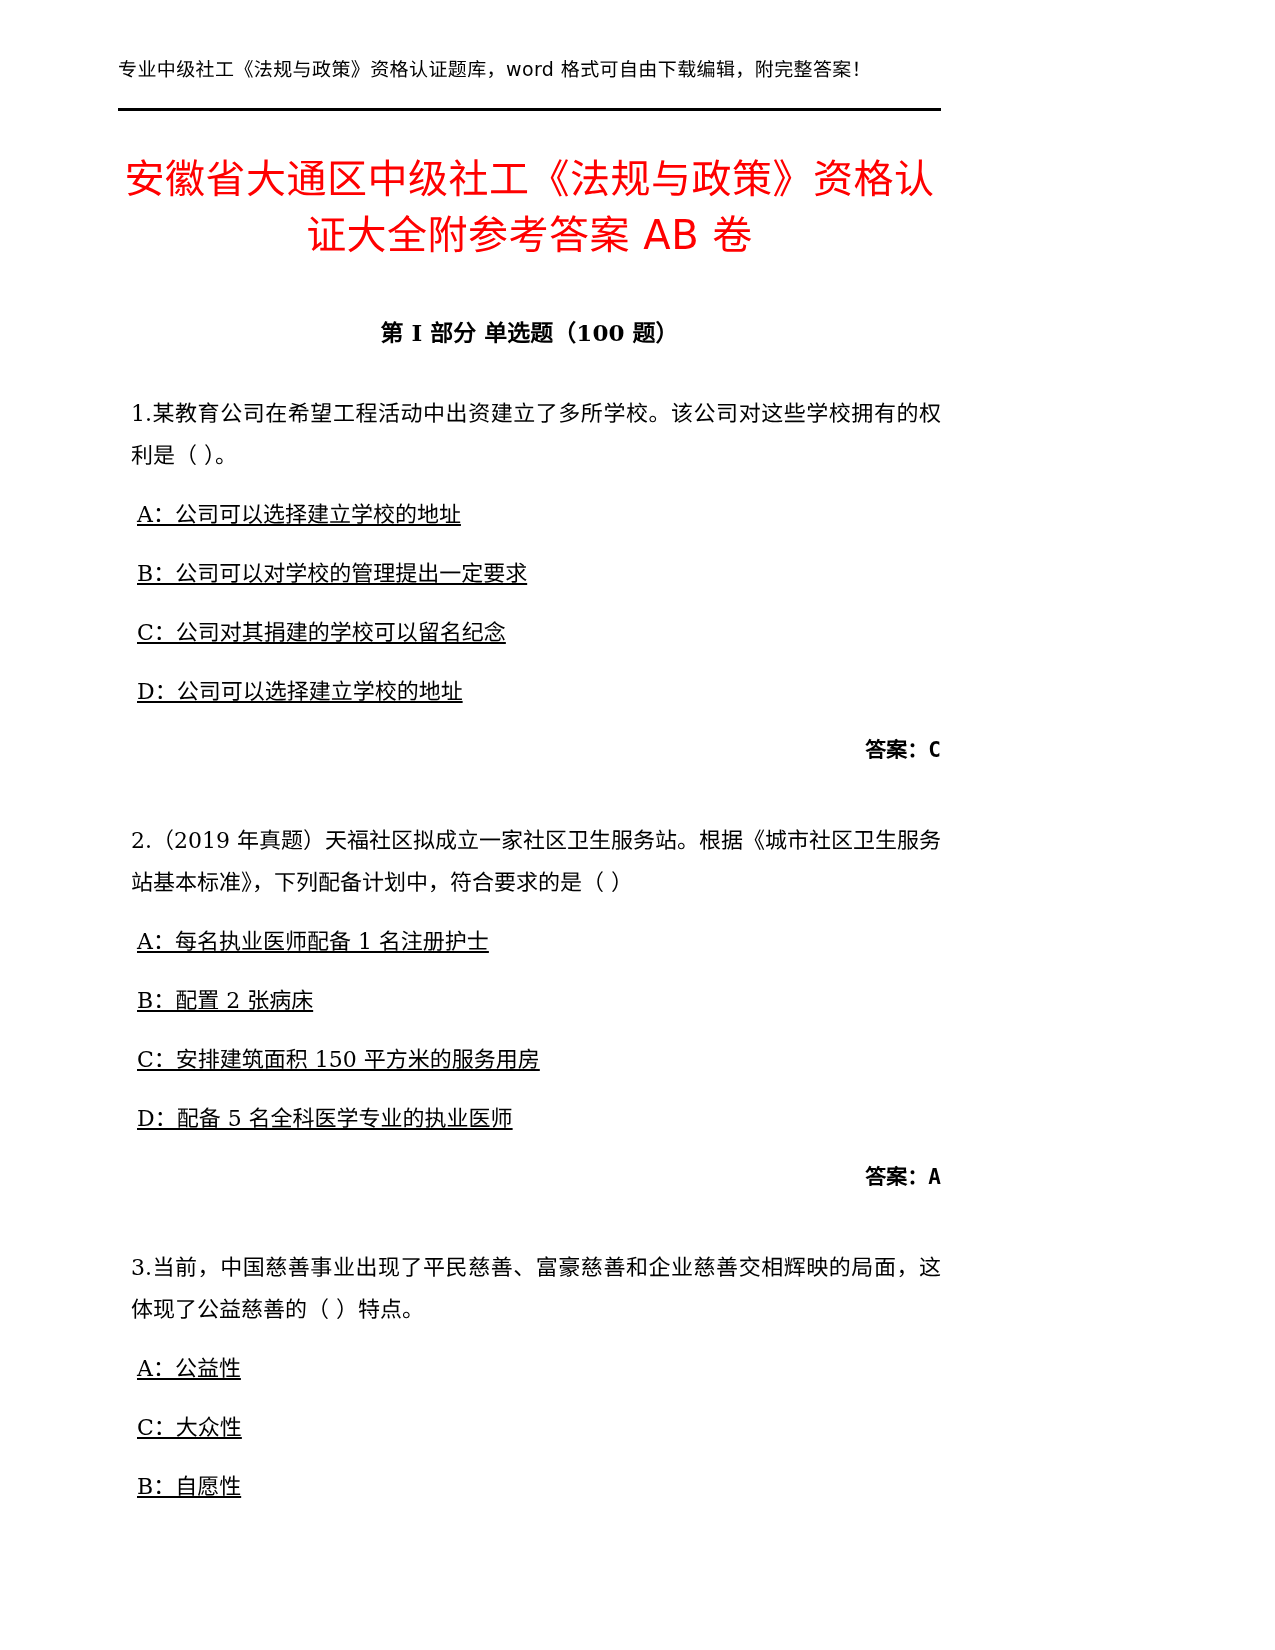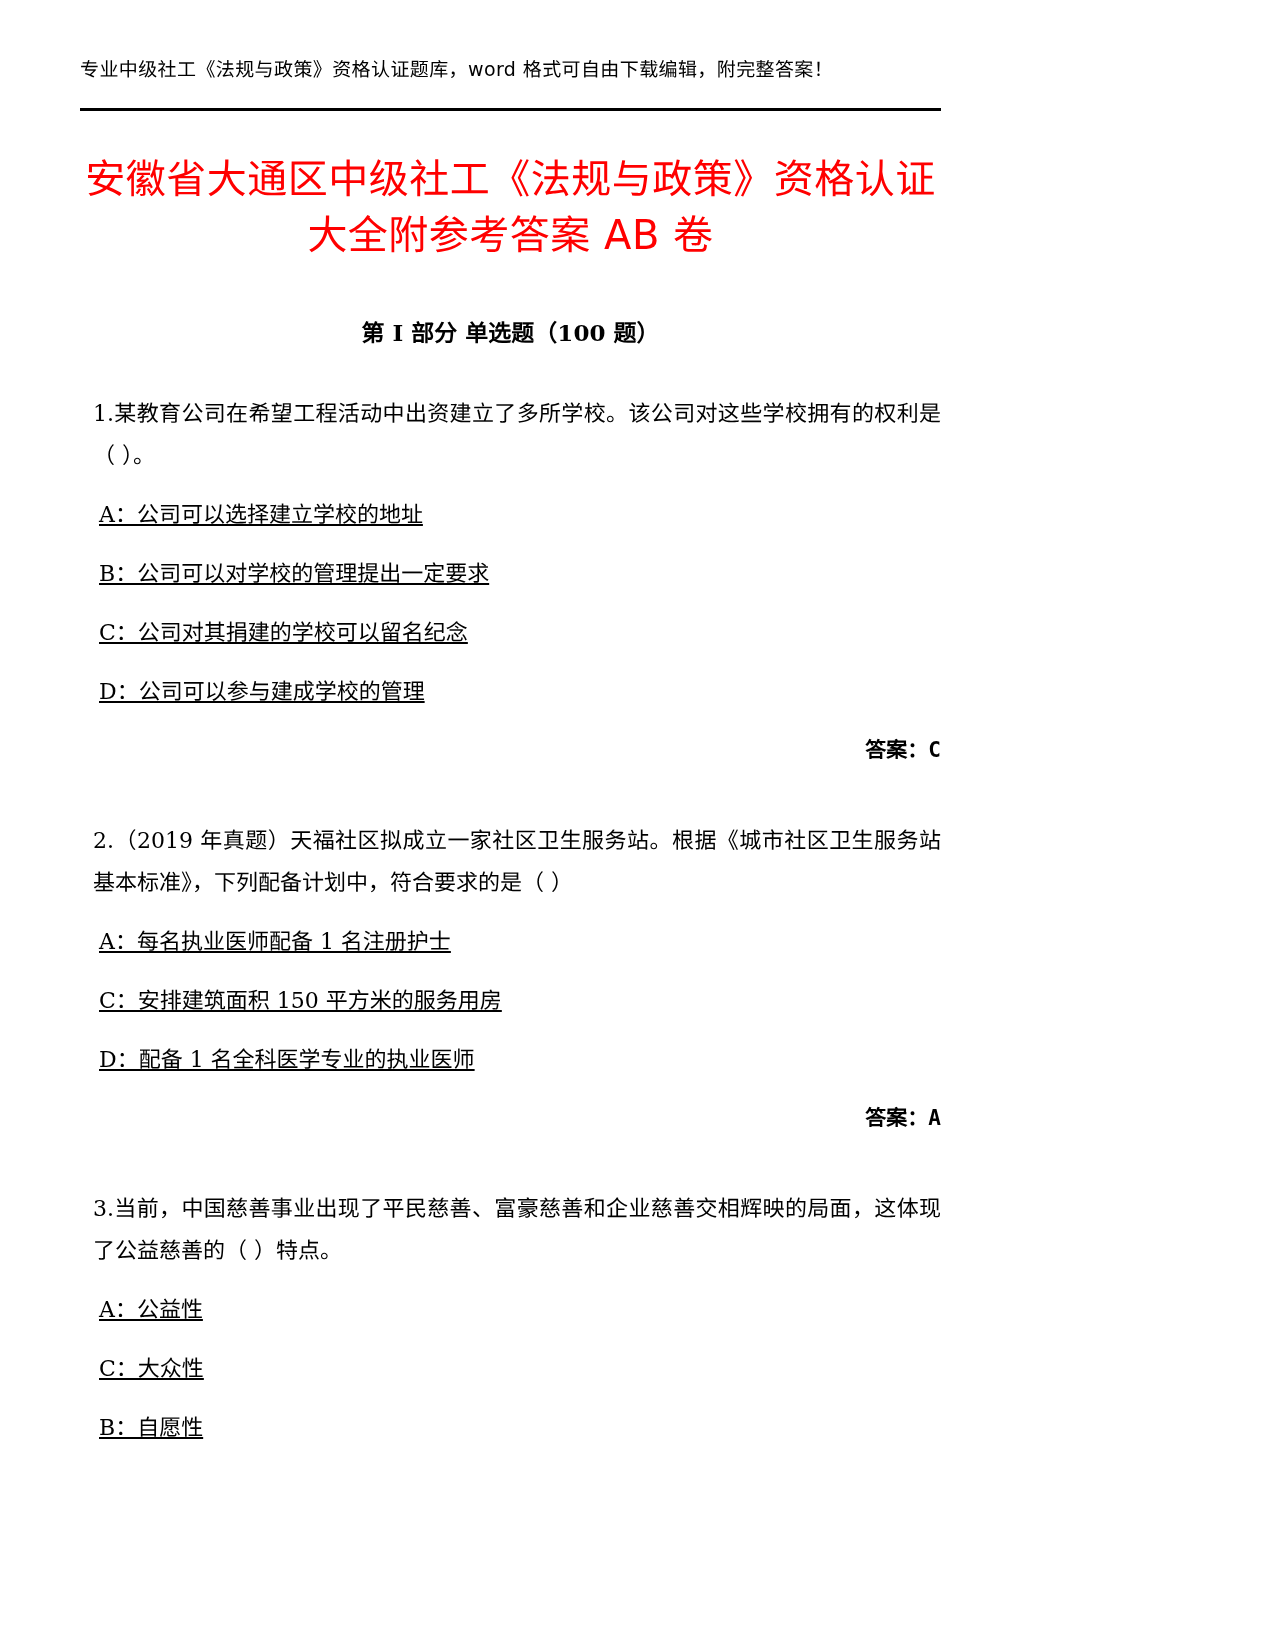--- a/index.html
+++ b/index.html
@@ -11,21 +11,21 @@
     width: 1275px;
     height: 1650px;
     font-family: "DejaVu Serif", "Liberation Serif", serif;
     color: #000000;
     position: relative;
   }
   .page {
     width: 1111px;
     height: 1650px;
     box-sizing: border-box;
-    padding: 52px 170px 0 80px;
+    padding: 52px 170px 0 118px;
     position: relative;
   }
   .header-note {
     font-family: "DejaVu Sans", "Liberation Sans", sans-serif;
     font-size: 19px;
     line-height: 34px;
     letter-spacing: 0.4px;
     color: #000;
     margin: 0 0 22px 0;
     text-align: justify;
@@ -94,31 +94,32 @@
 
   <h1 class="doc-title">安徽省大通区中级社工《法规与政策》资格认证大全附参考答案 AB 卷</h1>
 
   <h2 class="section-heading">第 I 部分  单选题（100 题）</h2>
 
   <div class="question-block">
     <p class="q-stem">1.某教育公司在希望工程活动中出资建立了多所学校。该公司对这些学校拥有的权利是（      ）。</p>
     <p class="q-option">A：公司可以选择建立学校的地址</p>
     <p class="q-option">B：公司可以对学校的管理提出一定要求</p>
     <p class="q-option">C：公司对其捐建的学校可以留名纪念</p>
-    <p class="q-option">D：公司可以参与建成学校的管理</p>
+    <p class="q-option">D：公司可以选择建立学校的地址</p>
     <p class="q-answer"><span>答案：</span><span class="ans-val">C</span></p>
   </div>
 
   <div class="spacer-sm"></div>
 
   <div class="question-block">
     <p class="q-stem">2.（2019 年真题）天福社区拟成立一家社区卫生服务站。根据《城市社区卫生服务站基本标准》，下列配备计划中，符合要求的是（      ）</p>
     <p class="q-option">A：每名执业医师配备 1 名注册护士</p>
+    <p class="q-option">B：配置 2 张病床</p>
     <p class="q-option">C：安排建筑面积 150 平方米的服务用房</p>
-    <p class="q-option">D：配备 1 名全科医学专业的执业医师</p>
+    <p class="q-option">D：配备 5 名全科医学专业的执业医师</p>
     <p class="q-answer"><span>答案：</span><span class="ans-val">A</span></p>
   </div>
 
   <div class="spacer-sm"></div>
 
   <div class="question-block">
     <p class="q-stem">3.当前，中国慈善事业出现了平民慈善、富豪慈善和企业慈善交相辉映的局面，这体现了公益慈善的（  ）特点。</p>
     <p class="q-option">A：公益性</p>
     <p class="q-option">C：大众性</p>
     <p class="q-option">B：自愿性</p>

